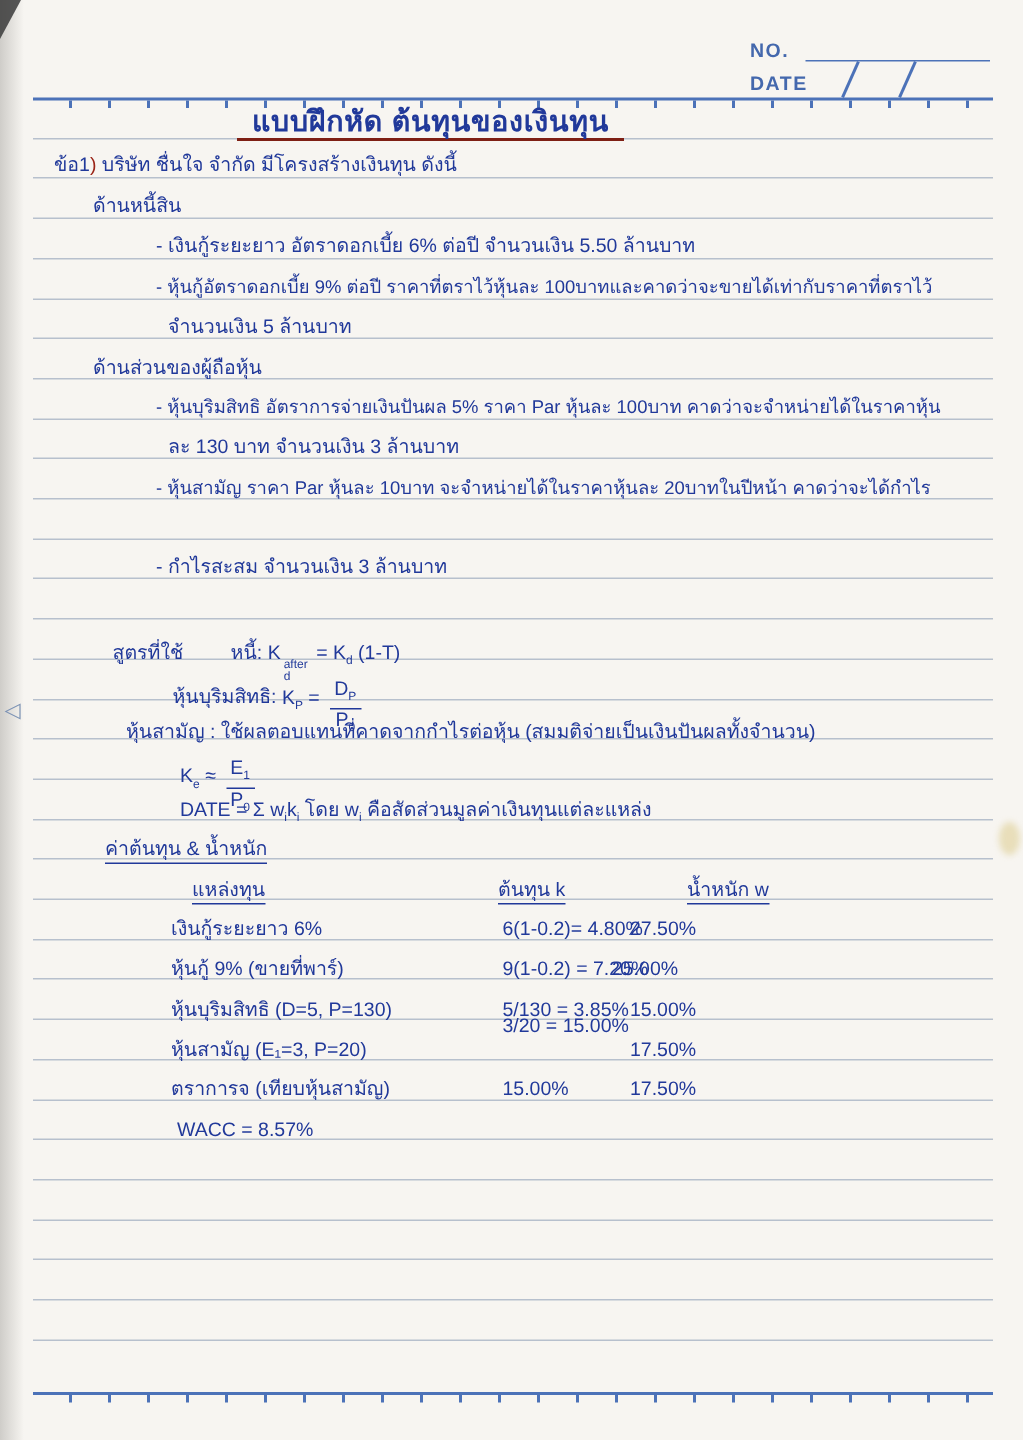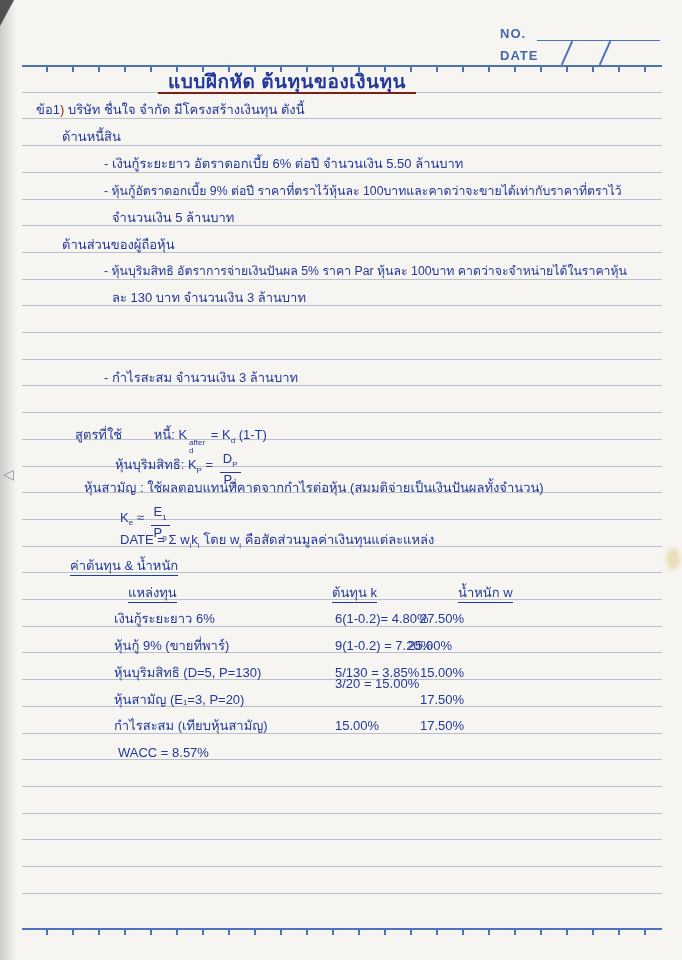--- a/index.html
+++ b/index.html
@@ -101,20 +101,21 @@
   <div class="hw" style="left:36px;top:101px;"><span>ข้อ1</span><span class="red">)</span> <span>บริษัท ชื่นใจ จำกัด  มีโครงสร้างเงินทุน ดังนี้</span></div>
 
   <div class="hw" style="left:62px;top:128px;">ด้านหนี้สิน</div>
   <div class="hw" style="left:104px;top:155px;">- เงินกู้ระยะยาว อัตราดอกเบี้ย 6% ต่อปี จำนวนเงิน 5.50 ล้านบาท</div>
   <div class="hw" style="left:104px;top:182px;font-size:12.3px;">- หุ้นกู้อัตราดอกเบี้ย 9% ต่อปี ราคาที่ตราไว้หุ้นละ 100บาทและคาดว่าจะขายได้เท่ากับราคาที่ตราไว้</div>
   <div class="hw" style="left:112px;top:209px;">จำนวนเงิน 5 ล้านบาท</div>
 
   <div class="hw" style="left:62px;top:236px;">ด้านส่วนของผู้ถือหุ้น</div>
   <div class="hw" style="left:104px;top:262px;font-size:12.3px;">- หุ้นบุริมสิทธิ อัตราการจ่ายเงินปันผล 5% ราคา Par หุ้นละ 100บาท คาดว่าจะจำหน่ายได้ในราคาหุ้น</div>
   <div class="hw" style="left:112px;top:289px;">ละ 130 บาท จำนวนเงิน 3 ล้านบาท</div>
+  <div class="hw" style="left:104px;top:316px;font-size:12.3px;">- หุ้นสามัญ ราคา Par หุ้นละ 10บาท จะจำหน่ายได้ในราคาหุ้นละ 20บาทในปีหน้า คาดว่าจะได้กำไร</div>
   <div class="hw" style="left:104px;top:369px;">- กำไรสะสม จำนวนเงิน 3 ล้านบาท</div>
 
 
   <div class="hw" style="left:75px;top:426px;">
     <span>สูตรที่ใช้</span><span class="gap"></span>
     <span>หนี้:</span>
     <span>
       <span>K</span><span class="supsub">
           <span>after</span>
           <span>d</span>
@@ -163,19 +164,19 @@
   <div class="hw" style="left:408px;top:637px;">25.00%</div>
 
   <div class="hw" style="left:114px;top:664px;text-align:right;">หุ้นบุริมสิทธิ (D=5, P=130)</div>
   <div class="hw" style="left:335px;top:664px;">5/130 = 3.85%</div>
   <div class="hw" style="left:420px;top:664px;">15.00%</div>
 
   <div class="hw" style="left:114px;top:691px;">หุ้นสามัญ (E₁=3, P=20)</div>
   <div class="hw" style="left:335px;top:675px;">3/20 = 15.00%</div>
   <div class="hw" style="left:420px;top:691px;">17.50%</div>
 
-  <div class="hw" style="left:114px;top:717px;">กำไรสะสม (เทียบหุ้นสามัญ)</div>
+  <div class="hw" style="left:114px;top:717px;">ตราการจ (เทียบหุ้นสามัญ)</div>
   <div class="hw" style="left:335px;top:717px;">15.00%</div>
   <div class="hw" style="left:420px;top:717px;">17.50%</div>
 
   <div class="hw" style="left:118px;top:744px;">WACC = 8.57%</div>
 
 </div>
 
 </body></html>

